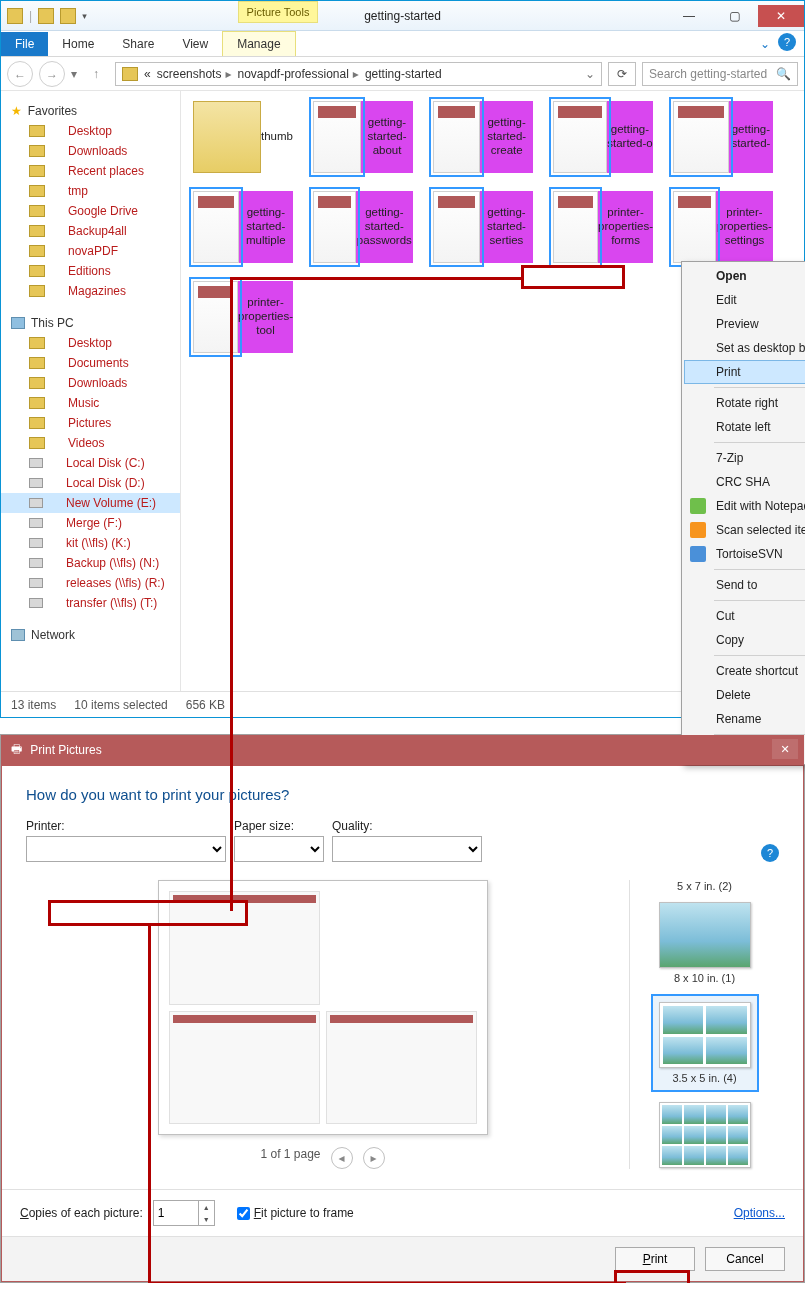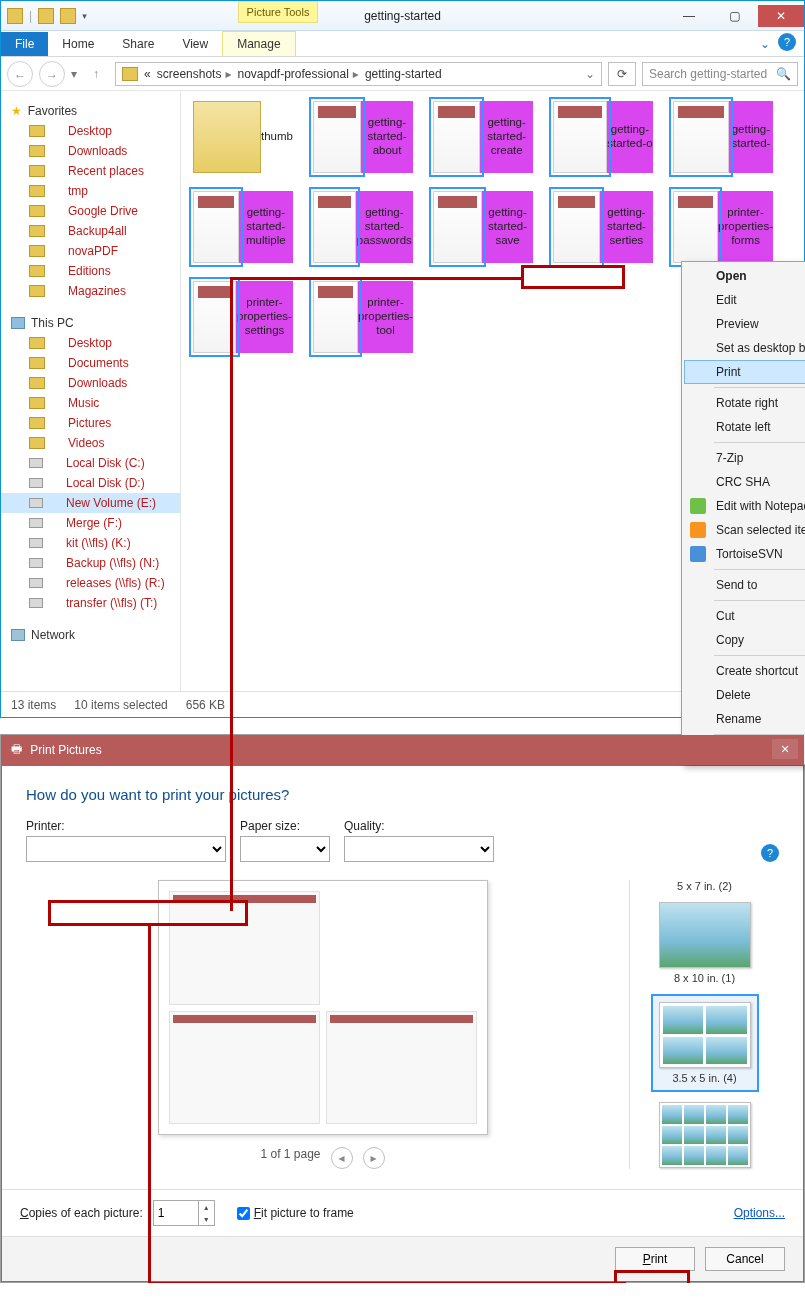--- a/index.html
+++ b/index.html
@@ -62,21 +62,21 @@
 .redbox{position:absolute;border:3px solid #b00000;pointer-events:none}
 .redline{position:absolute;background:#b00000;pointer-events:none}
 
 .printdlg{margin-top:16px;border:1px solid #a0a0a0;background:#fff}
 .printdlg .pd-title{height:30px;background:#b65a5a;color:#fff;display:flex;align-items:center;padding:0 10px;position:relative}
 .printdlg .pd-title .close{position:absolute;right:6px;top:4px;width:26px;height:20px;display:flex;align-items:center;justify-content:center;font-size:11px;background:rgba(255,255,255,.12)}
 .printdlg .pd-chrome{background:#b65a5a;padding:1px}
 .printdlg .pd-card{background:#fff;margin:0;padding:0}
 .printdlg .pd-body{padding:20px 24px}
 .printdlg .pd-q{color:#0f4f8f;font-size:15px;margin-bottom:16px}
-.printdlg .row{display:flex;gap:14px;align-items:flex-end;margin-bottom:18px}
+.printdlg .row{display:flex;gap:8px;align-items:flex-end;margin-bottom:18px}
 .printdlg .field{display:flex;flex-direction:column;gap:3px}
 .printdlg label{font-size:12px;color:#222}
 .printdlg select,.printdlg input[type=text]{height:22px;border:1px solid #aaa;background:#fff;padding:12px 4px}
 .printdlg .helpico{width:18px;height:18px;border-radius:50%;background:#1d87d6;color:#fff;display:flex;align-items:center;justify-content:center;margin-left:auto;font-size:11px}
 .pd-main{display:flex;gap:10px}
 .pd-preview{flex:1;display:flex;flex-direction:column;align-items:center}
 .pd-sheet{width:330px;height:255px;background:#fff;border:1px solid #c0c0c0;box-shadow:2px 2px 4px rgba(0,0,0,.15);display:grid;grid-template-columns:1fr 1fr;grid-template-rows:1fr 1fr;gap:6px;padding:10px}
 .pd-sheet .mini{background:#f8f8f8;border:1px solid #e0e0e0;position:relative}
 .pd-sheet .mini::before{content:"";position:absolute;top:3px;left:3px;right:3px;height:8px;background:#b05858}
 .pd-pager{margin-top:12px;display:flex;align-items:flex-start;gap:10px;color:#555}
@@ -301,24 +301,20 @@
           <div class="fileitem sel">
             <div class="thumb"></div>
             <div class="name">getting-started-multiple</div>
           </div>
           <div class="fileitem sel">
             <div class="thumb"></div>
             <div class="name">getting-started-passwords</div>
           </div>
           <div class="fileitem sel">
             <div class="thumb"></div>
-            <div class="name">getting-started-save</div>
-          </div>
-          <div class="fileitem sel">
-            <div class="thumb"></div>
             <div class="name">getting-started-serties</div>
           </div>
           <div class="fileitem sel">
             <div class="thumb"></div>
             <div class="name">printer-properties-forms</div>
           </div>
           <div class="fileitem sel">
             <div class="thumb"></div>
             <div class="name">printer-properties-settings</div>
           </div>

